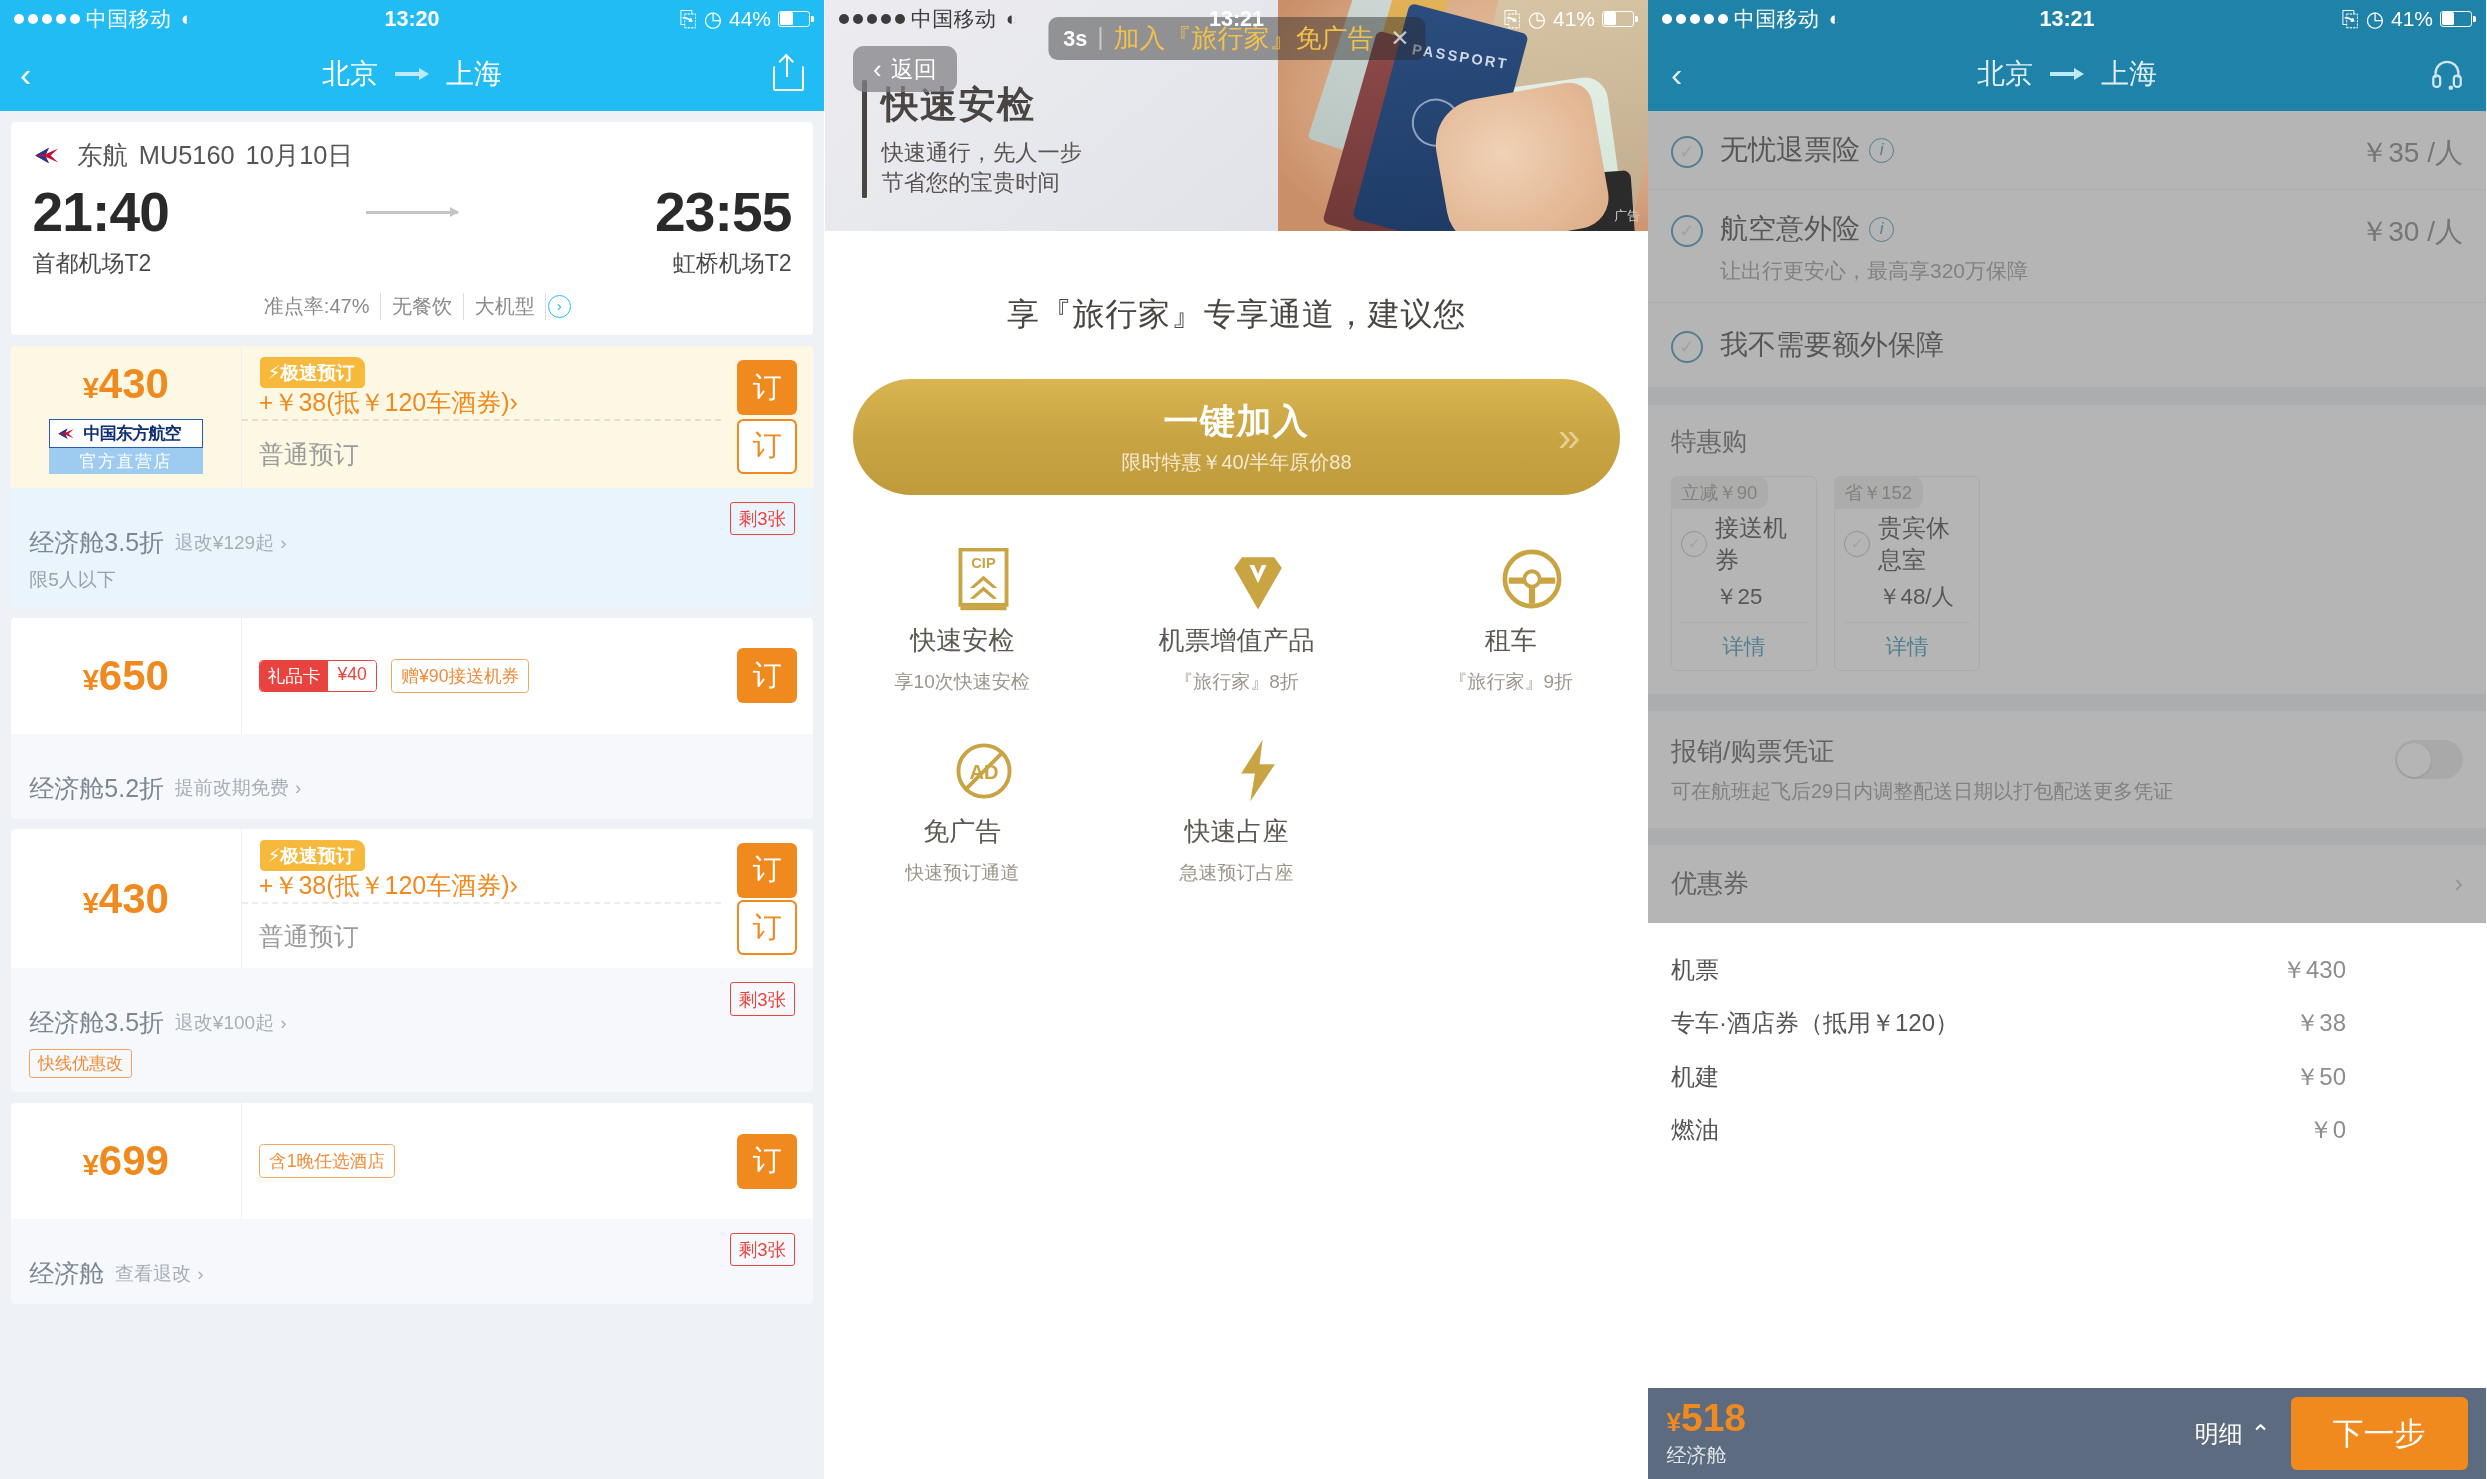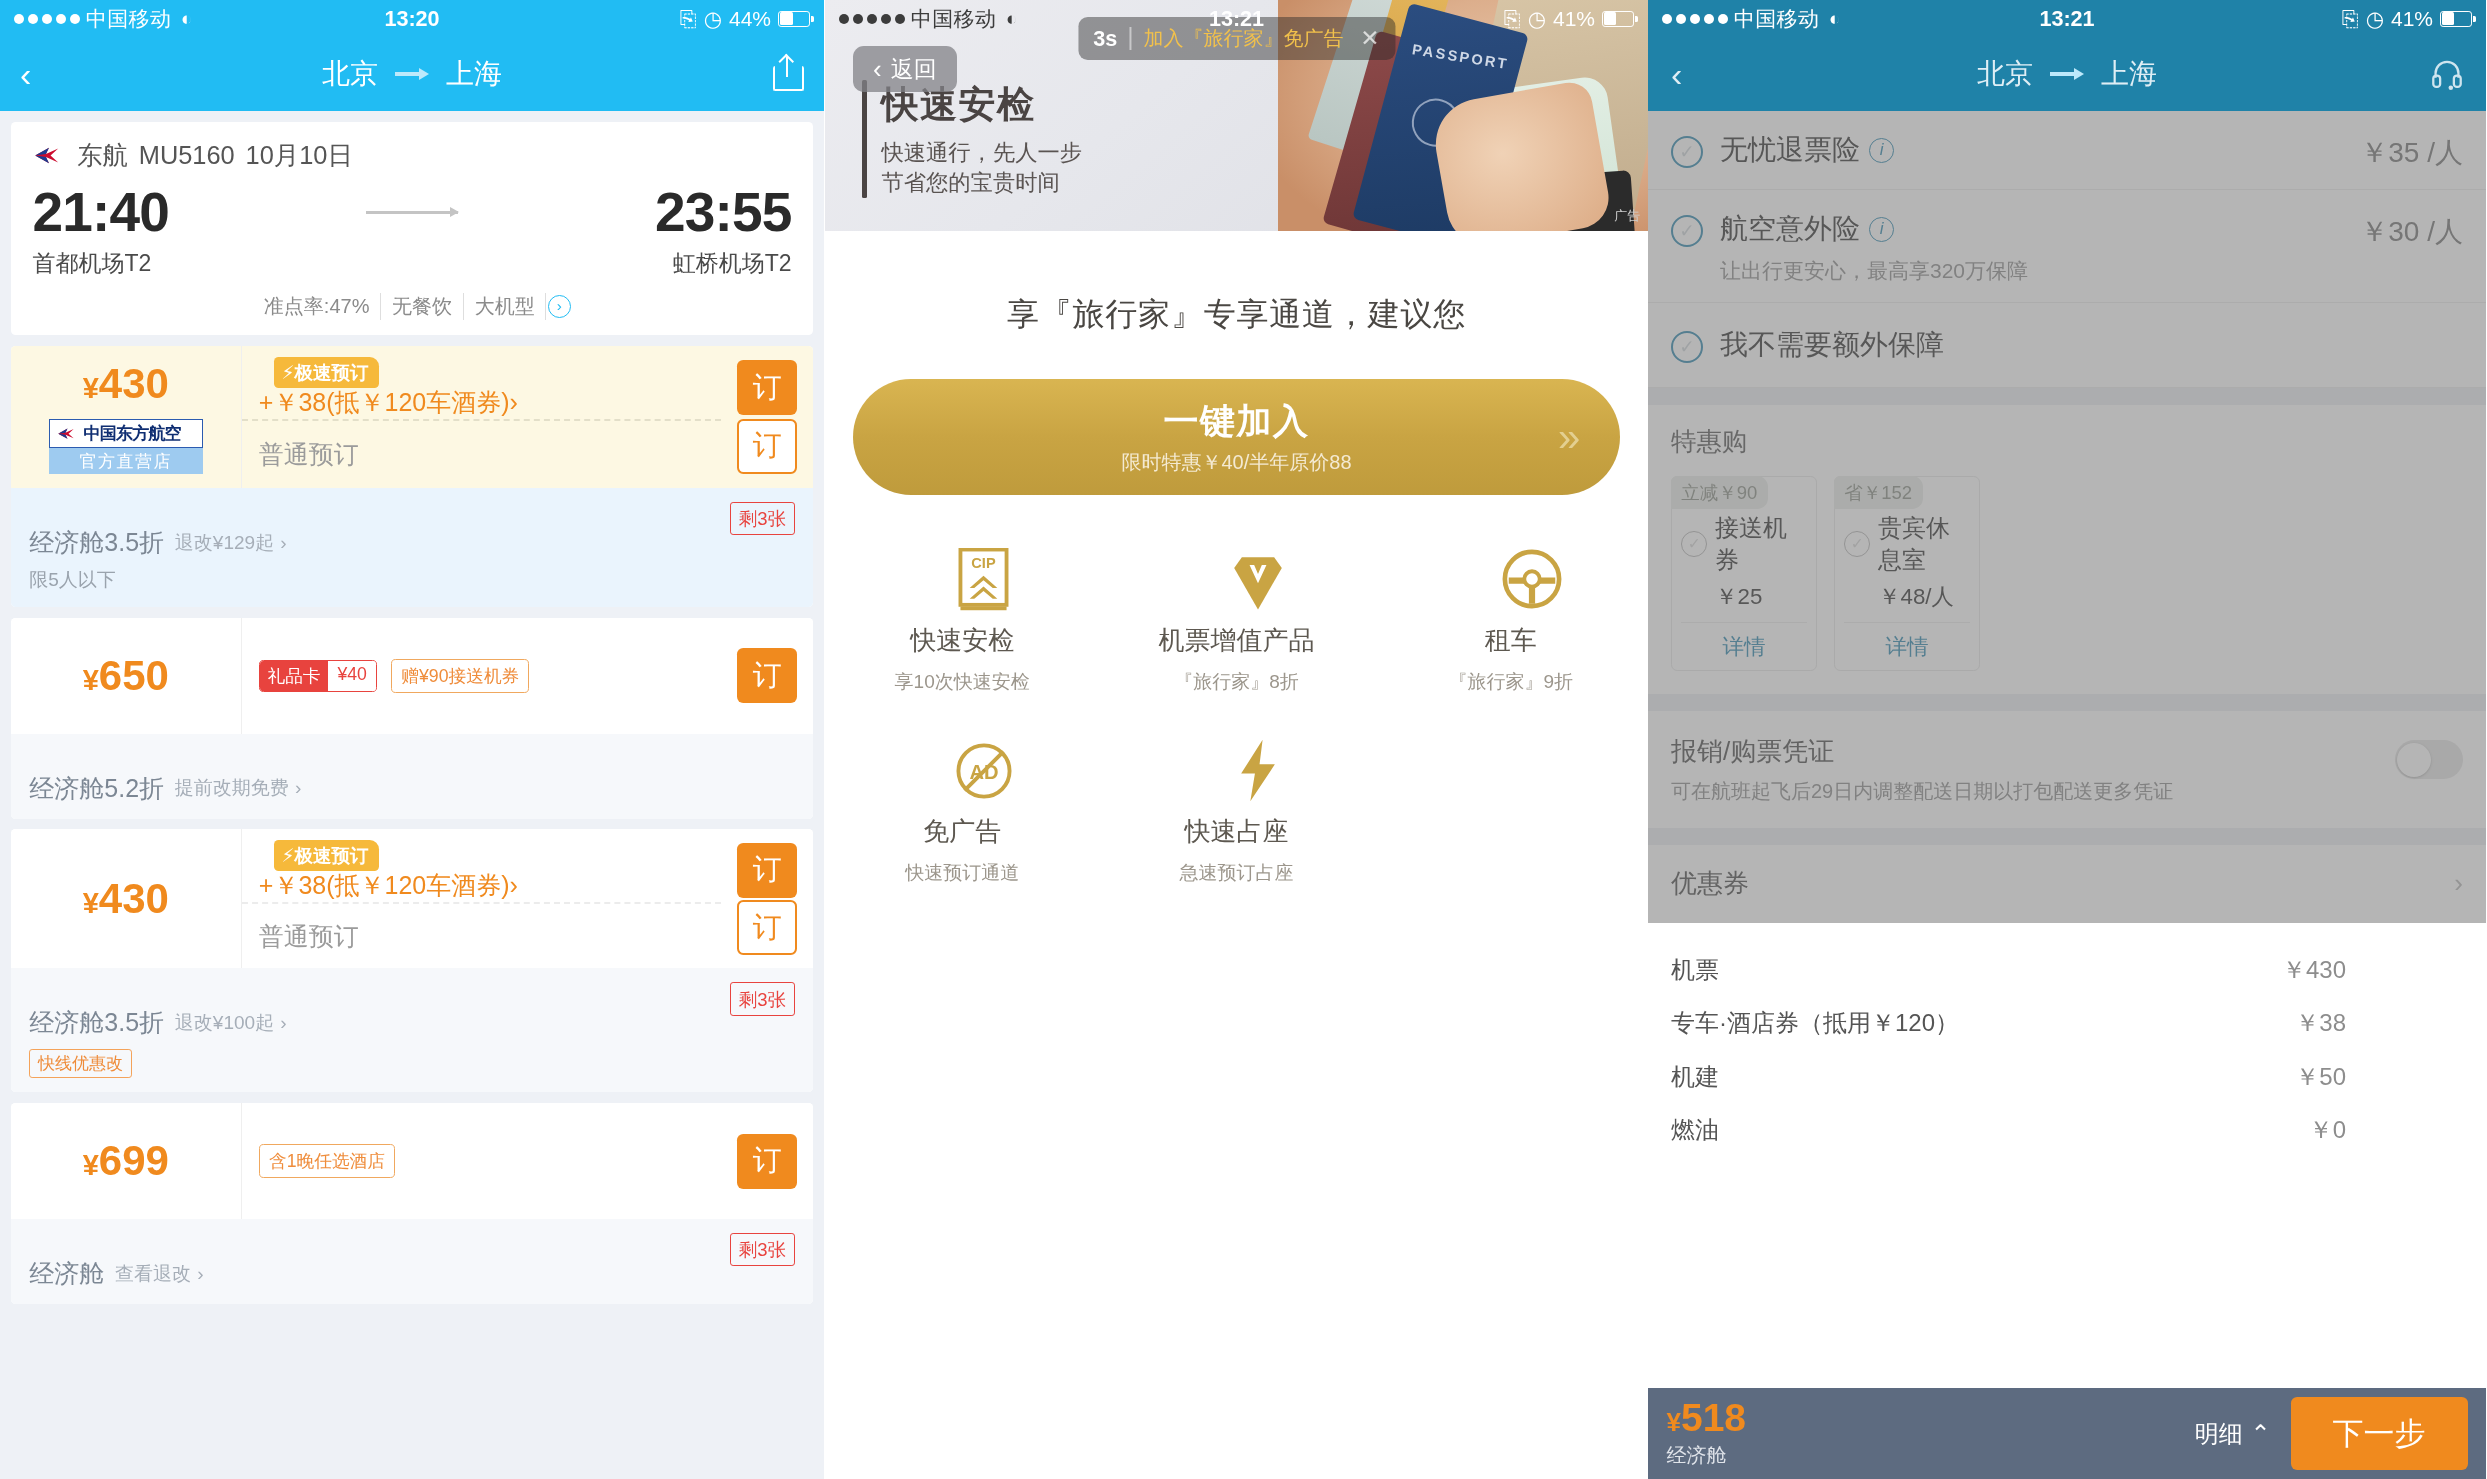--- a/index.html
+++ b/index.html
@@ -95,21 +95,21 @@
   .airline-badge .top { background:#fff; border:1.5px solid #2b5bb0; display:flex; align-items:center; gap:4.6px; padding:2.3px 6.2px;}
   .airline-badge .top svg{ width:23px; height:15.4px; }
   .airline-badge .top span{ font-size:17px; color:#0f2e72; font-weight:bold; letter-spacing:-0.8px;}
   .airline-badge .bot { background:#9ecbf0; color:#fff; font-size:17px; text-align:center; letter-spacing:1.5px; padding:1.5px 0;}
   .fc-mid-col { flex: 1; display: flex; flex-direction: column; }
   .fc-row { display: flex; align-items: center; flex: 1; padding: 0 17px; position: relative; }
   .fc-row.dash { border-top: 2.3px dashed #e3dfc9; }
   .fc-row .lbl { font-size: 25px; color: #9b9b9b; }
   .fc-row .lbl.orange { color: #f08a1e; font-size: 25px; }
   .tag-speed {
-    position: absolute; top: 10.8px; left: 32px;
+    position: absolute; top: 10.8px; left: 18px;
     background: #f6b93b; color: #fff; font-size: 18.5px; font-weight: bold;
     padding: 3.1px 10.8px 3.1px 7.7px; border-radius: 4.6px 9.2px 4.6px 4.6px;
   }
   .fc-offer { margin-top: 40px; }
   .fc-btn-col { width: 92px; display: flex; flex-direction: column; align-items: center; justify-content: space-around; padding: 12.3px 0; }
   .btn-book {
     width: 60px; height: 55px; background: #f08a1e; color: #fff; border-radius: 6.2px;
     display: flex; align-items: center; justify-content: center; font-size: 29px;
   }
   .btn-book.outline { background: #fff; color: #f08a1e; border: 2.3px solid #f08a1e; }
@@ -152,21 +152,21 @@
   .hero-bar { width: 5.4px; background: #4a4443; border-radius: 1.5px; }
   .hero-h1 { font-size: 37px; color:#4a4443; font-weight:bold; letter-spacing: 1.5px; }
   .hero-p { font-size: 22.3px; color:#5a5452; margin-top: 7.7px; line-height: 1.35; }
   .ad-pill {
     position:absolute; top: 17px; left: 50%; transform: translateX(-50%);
     background: rgba(40,40,40,.45); border-radius: 9.2px; height: 43px;
     display:flex; align-items:center; padding: 0 15.4px; gap: 12.3px;
   }
   .ad-pill .s { color:#fff; font-size:21.6px; font-weight:bold; }
   .ad-pill .divider { width:1.5px; height:23px; background: rgba(255,255,255,.5); }
-  .ad-pill .txt { color:#f2c14b; font-size:20px; }
+  .ad-pill .txt { color:#f2c14b; font-size:26px; }
   .ad-pill .x { color: rgba(255,255,255,.7); font-size: 23px; margin-left:4.6px; }
   .ad-mark { position:absolute; right:7.7px; bottom:6.2px; font-size:13px; color:#cfcfcf; }
 
   .ad-body { padding: 62px 0 0 0; }
   .ad-headline { text-align:center; font-size: 32px; color:#4a4743; letter-spacing:0.8px; }
   .join-btn {
     margin: 42px 28px 0 28px; height: 116px; border-radius: 62px;
     background: linear-gradient(180deg,#d9b551 0%,#c9a443 50%,#bf9b3c 100%);
     display:flex; align-items:center; justify-content:center; position:relative;
   }

